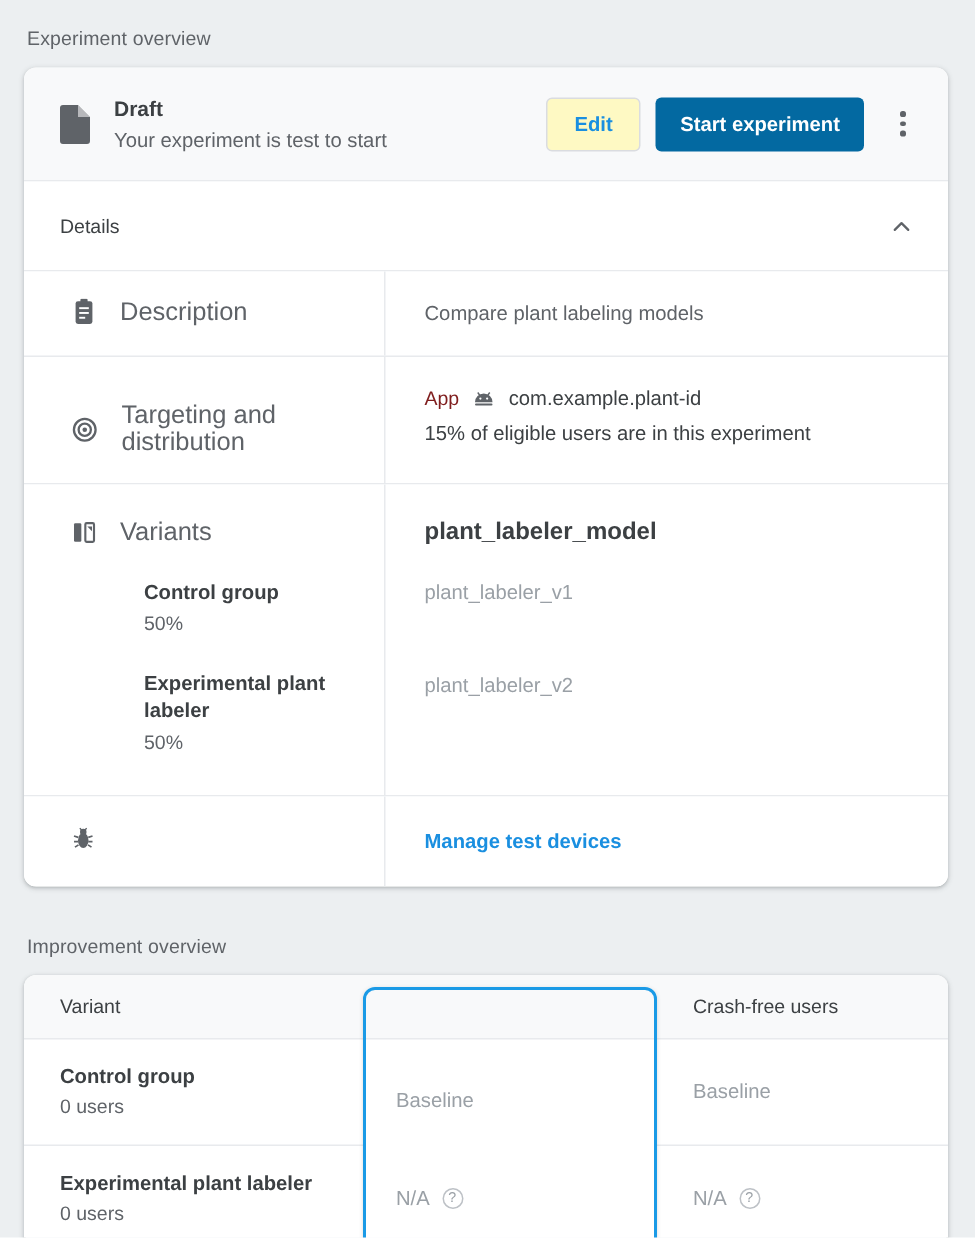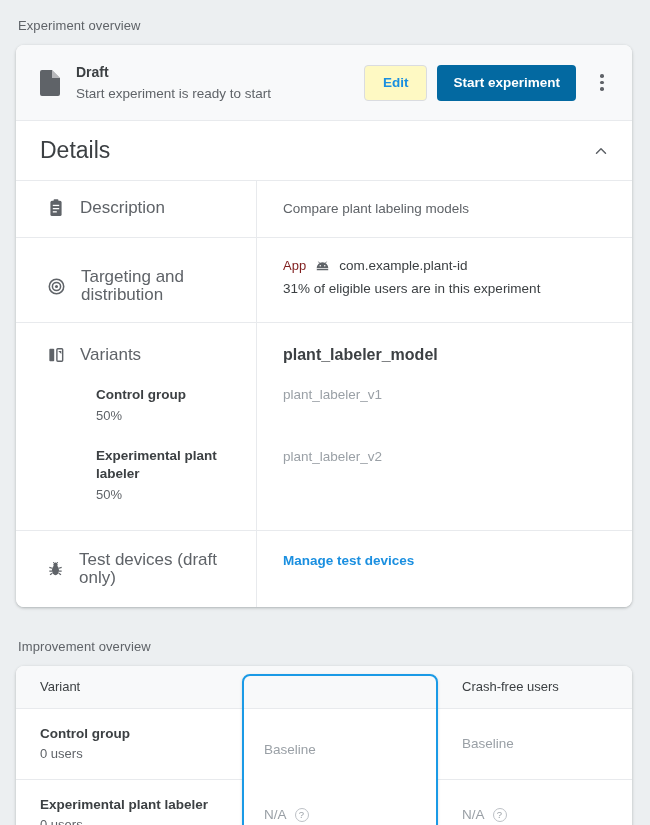--- a/index.html
+++ b/index.html
@@ -116,21 +116,21 @@
   .details-head {
     display: flex;
     align-items: center;
     padding: 0 22px 0 24px;
     height: 60px;
     background: #fff;
     border-bottom: 1px solid #e8eaed;
     cursor: pointer;
   }
   .details-head h2 {
-    font-size: 23px;
+    font-size: 13px;
     font-weight: normal;
     color: #3c4043;
     flex: 1 1 auto;
   }
 
   
   .drow {
     display: flex;
     align-items: stretch;
     border-bottom: 1px solid #e8eaed;
@@ -333,21 +333,21 @@
 
   <div class="status-header">
     <span class="status-icon">
       <svg width="22" height="26" viewBox="0 0 22 26">
         <path d="M2 0 h12 l8 8 v16 a2 2 0 0 1 -2 2 h-16 a2 2 0 0 1 -2 -2 v-22 a2 2 0 0 1 2 -2 z" fill="#5f6368"></path>
         <path d="M14 0 l8 8 h-8 z" fill="#ffffff" opacity="0.55"></path>
       </svg>
     </span>
     <div class="status-text">
       <div class="status-title">Draft</div>
-      <div class="status-sub">Start experiment is ready to start</div>
+      <div class="status-sub">Your experiment is test to start</div>
     </div>
     <div class="status-actions">
       <button class="btn-outline">Edit</button>
       <button class="btn-filled">Start experiment</button>
       <div class="kebab">
         <i></i>
           <i></i>
           <i></i>
       </div>
     </div>
@@ -401,21 +401,21 @@
             <path d="M2 9 a7 7 0 0 1 14 0 z" fill="#5f6368"></path>
             <rect x="2" y="10" width="14" height="1.6" rx="0.8" fill="#5f6368"></rect>
             <line x1="4.2" y1="1.2" x2="5.8" y2="3.4" stroke="#5f6368" stroke-width="1.1"></line>
             <line x1="13.8" y1="1.2" x2="12.2" y2="3.4" stroke="#5f6368" stroke-width="1.1"></line>
             <circle cx="6.3" cy="6" r="0.9" fill="#ffffff"></circle>
             <circle cx="11.7" cy="6" r="0.9" fill="#ffffff"></circle>
           </svg>
         </span>
         <span class="app-id">com.example.plant-id</span>
       </div>
-      <div class="app-sub">31% of eligible users are in this experiment</div>
+      <div class="app-sub">15% of eligible users are in this experiment</div>
     </div>
   </div>
 
   <div class="drow">
     <div class="dlabel" style="padding-top:23px; padding-bottom:26px;">
       <div class="dlabel-top">
         <span>
           <svg width="16" height="16" viewBox="0 0 18 18">
             <rect x="1.5" y="2" width="5.5" height="14" rx="1" fill="#5f6368"></rect>
             <rect x="10" y="2" width="6.5" height="14" rx="1" fill="none" stroke="#5f6368" stroke-width="1.6"></rect>
@@ -453,21 +453,20 @@
             <line x1="1.6" y1="7.5" x2="5" y2="8.6" stroke="#5f6368" stroke-width="1.4"></line>
             <line x1="16.4" y1="7.5" x2="13" y2="8.6" stroke="#5f6368" stroke-width="1.4"></line>
             <line x1="1.6" y1="12" x2="5" y2="12" stroke="#5f6368" stroke-width="1.4"></line>
             <line x1="16.4" y1="12" x2="13" y2="12" stroke="#5f6368" stroke-width="1.4"></line>
             <line x1="2.4" y1="16.4" x2="5.2" y2="14.6" stroke="#5f6368" stroke-width="1.4"></line>
             <line x1="15.6" y1="16.4" x2="12.8" y2="14.6" stroke="#5f6368" stroke-width="1.4"></line>
             <line x1="6.3" y1="1.2" x2="7.6" y2="2.8" stroke="#5f6368" stroke-width="1.2"></line>
             <line x1="11.7" y1="1.2" x2="10.4" y2="2.8" stroke="#5f6368" stroke-width="1.2"></line>
           </svg>
         </span>
-        <span class="dlabel-text">Test devices (draft only)</span>
       </div>
     </div>
     <div class="dvalue" style="padding-top:20px; padding-bottom:20px;">
       <a class="link" href="#">Manage test devices</a>
     </div>
   </div>
 
 </div>
 
 <div class="section-label" style="padding-top:32px;">Improvement overview</div>

